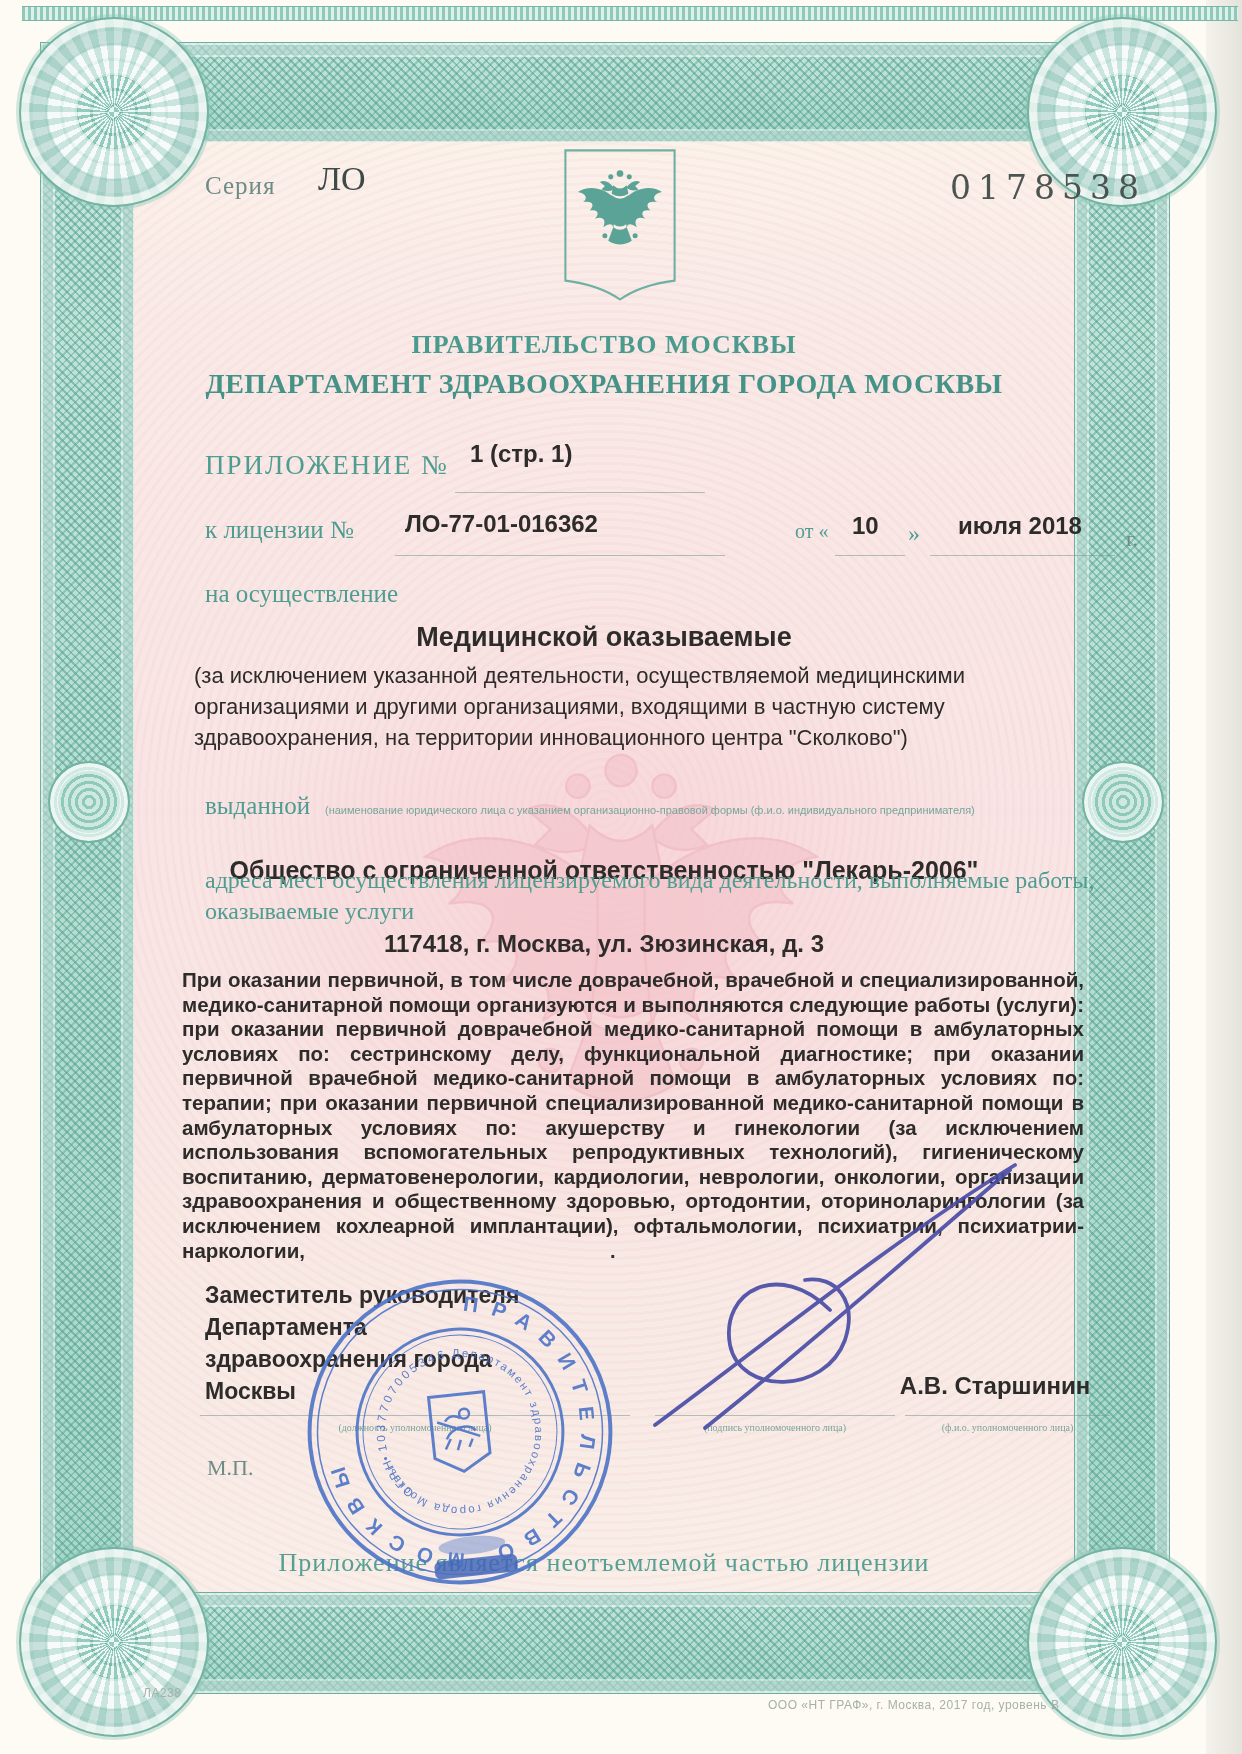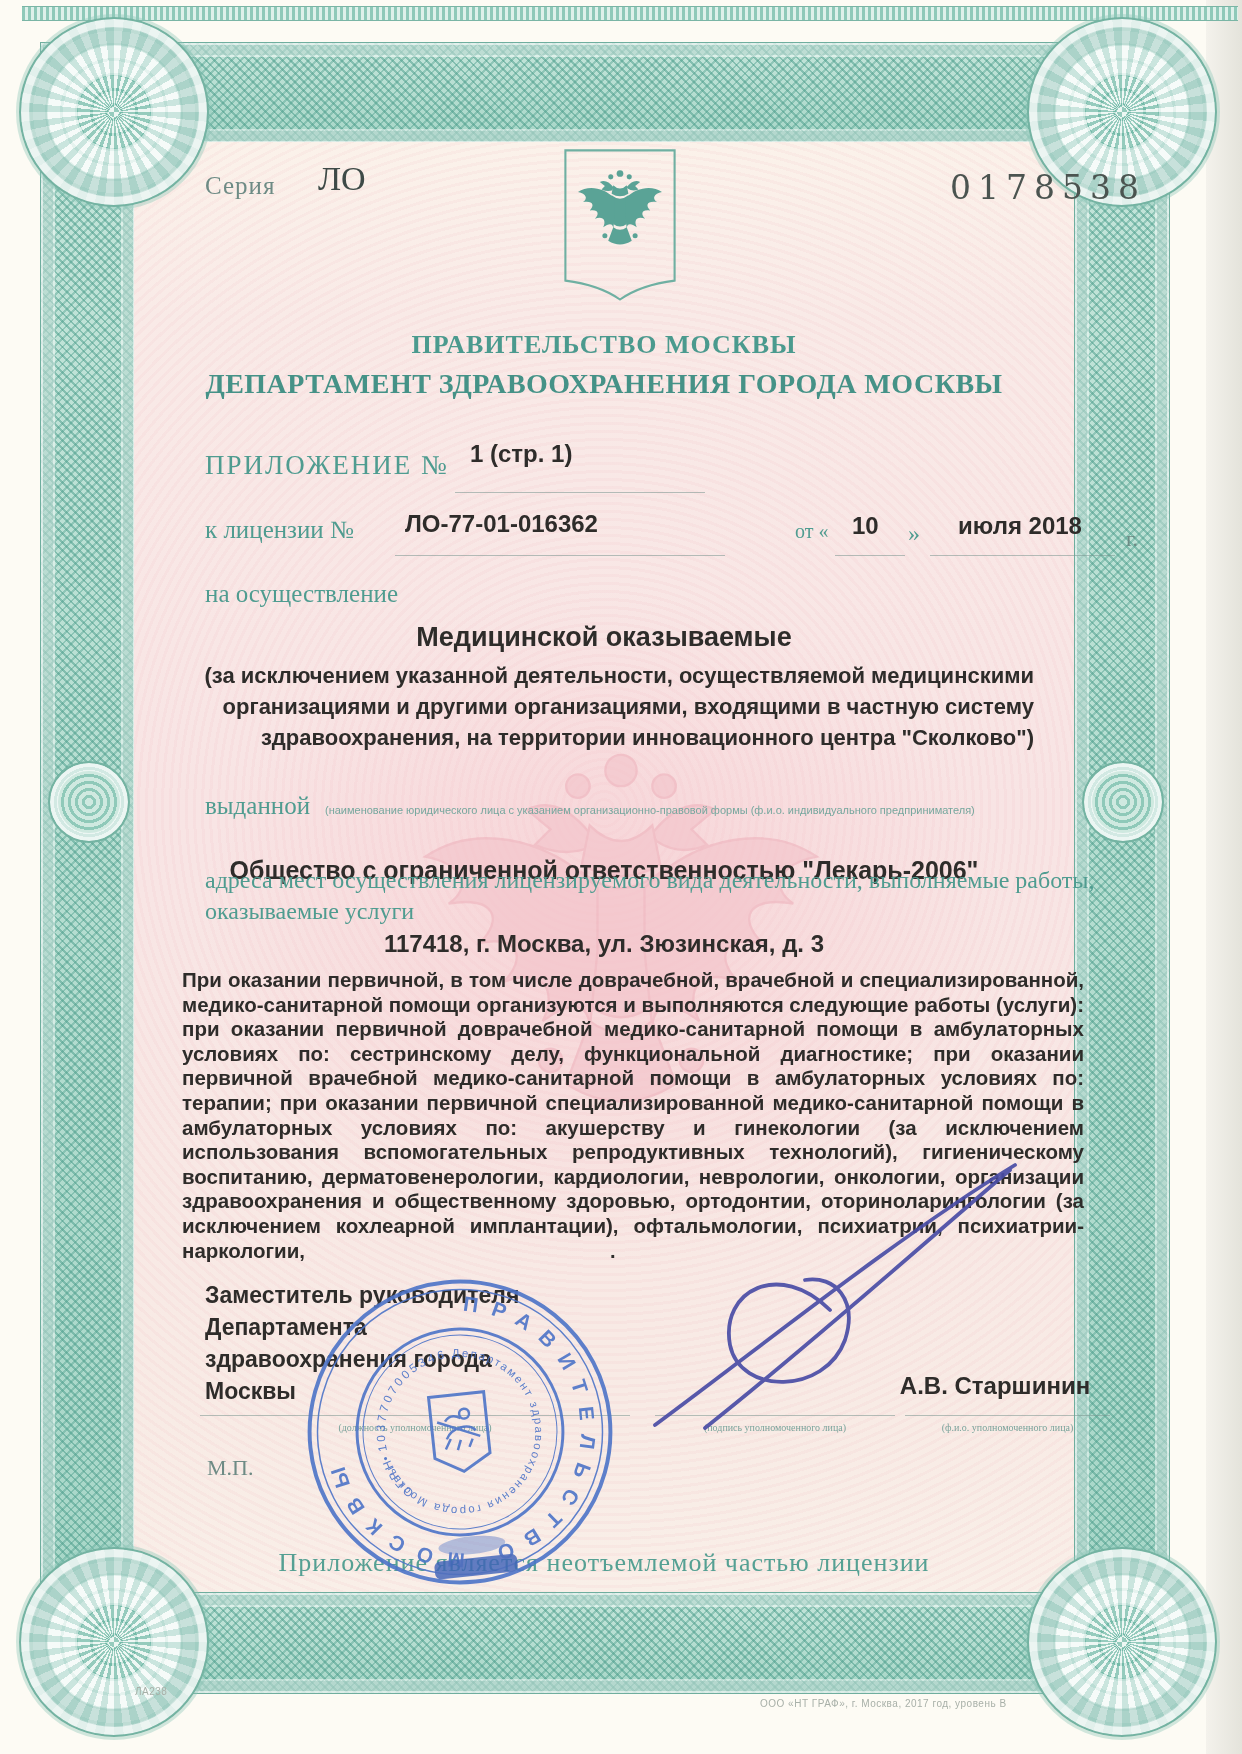--- a/index.html
+++ b/index.html
@@ -45,21 +45,21 @@
       repeating-radial-gradient(circle at 50% 46%,rgba(238,172,182,.10) 0 3px,rgba(0,0,0,0) 3px 8px),
       linear-gradient(180deg,#fbf2ea 0%,#f9eae7 12%,#f8e4e4 46%,#f8ebe5 88%,#f9efe8 100%);}
 
   
   .t-teal{font-family:"Liberation Serif",serif;color:#4f9c90;}
   .t-teal-dim{font-family:"Liberation Serif",serif;color:#6e8b85;}
   .t-ink{font-family:"Liberation Sans",sans-serif;color:#2e2c2a;font-weight:700;}
   .centered{left:134px;width:940px;text-align:center;}
   .rule{border-bottom:1px solid rgba(122,149,144,.55);height:0;}
   .tiny-cap{font-family:"Liberation Serif",serif;color:#7aa39b;font-size:10px;text-align:center;}
-  .micro{font-family:"Liberation Sans",sans-serif;color:#a8b0a8;font-size:10px;letter-spacing:.5px;}
+  .micro{font-family:"Liberation Sans",sans-serif;color:#a8b0a8;font-size:12px;letter-spacing:.5px;margin-left:8px;}
 
   .works{font-size:20.5px;line-height:24.6px;text-align:justify;}
 
   svg text{font-family:"Liberation Sans",sans-serif;}
 </style>
 </head>
 <body>
 
 <div class="abs scan-edge-right"></div>
 
@@ -131,21 +131,21 @@
 <div class="abs t-teal" style="left:795px;top:520px;font-size:20px;z-index:3;">от «</div>
 <div class="abs t-ink" style="left:852px;top:512px;font-size:24px;z-index:3;">10</div>
 <div class="abs t-teal" style="left:908px;top:520px;font-size:24px;z-index:3;">»</div>
 <div class="abs t-ink" style="left:958px;top:512px;font-size:24px;z-index:3;text-align:center;">июля 2018</div>
 <div class="abs rule" style="left:835px;top:555px;width:70px;z-index:3;"></div>
 <div class="abs rule" style="left:930px;top:555px;width:185px;z-index:3;"></div>
 <div class="abs t-teal-dim" style="left:1126px;top:526px;font-size:22px;z-index:3;">г.</div>
 
 <div class="abs t-teal" style="left:205px;top:580px;font-size:25px;z-index:3;">на осуществление</div>
 <div class="abs centered t-ink" style="top:622px;font-size:27px;z-index:3;">Медицинской оказываемые</div>
-<div class="abs t-ink" style="left:194px;top:660px;width:840px;font-size:22px;font-weight:700;line-height:31px;text-align:right;z-index:3;">(за исключением указанной деятельности, осуществляемой медицинскими организациями и другими организациями, входящими в частную систему здравоохранения, на территории инновационного центра "Сколково")</div>
+<div class="abs t-ink" style="left:194px;top:660px;width:840px;font-size:22px;font-weight:400;line-height:31px;text-align:left;z-index:3;">(за исключением указанной деятельности, осуществляемой медицинскими организациями и другими организациями, входящими в частную систему здравоохранения, на территории инновационного центра "Сколково")</div>
 
 <div class="abs t-teal" style="left:205px;top:792px;font-size:25px;z-index:3;">выданной</div>
 <div class="abs" style="left:325px;top:804px;width:755px;font-size:11px;font-family:Liberation Sans, sans-serif;color:#76a79e;z-index:3;">(наименование юридического лица с указанием организационно-правовой формы (ф.и.о. индивидуального предпринимателя)</div>
 <div class="abs centered t-ink" style="top:856px;font-size:25px;z-index:3;">Общество с ограниченной ответственностью "Лекарь-2006"</div>
 
 <div class="abs t-teal" style="left:205px;top:865px;width:900px;font-size:24px;line-height:31px;z-index:3;">адреса мест осуществления лицензируемого вида деятельности, выполняемые работы, оказываемые услуги</div>
 <div class="abs centered t-ink" style="top:930px;font-size:24px;z-index:3;">117418, г. Москва, ул. Зюзинская, д. 3</div>
 
 <div class="abs t-ink works" style="left:182px;top:968px;width:902px;z-index:3;">При оказании первичной, в том числе доврачебной, врачебной и специализированной, медико-санитарной помощи организуются и выполняются следующие работы (услуги): при оказании первичной доврачебной медико-санитарной помощи в амбулаторных условиях по: сестринскому делу, функциональной диагностике; при оказании первичной врачебной медико-санитарной помощи в амбулаторных условиях по: терапии; при оказании первичной специализированной медико-санитарной помощи в амбулаторных условиях по: акушерству и гинекологии (за исключением использования вспомогательных репродуктивных технологий), гигиеническому воспитанию, дерматовенерологии, кардиологии, неврологии, онкологии, организации здравоохранения и общественному здоровью, ортодонтии, оториноларингологии (за исключением кохлеарной имплантации), офтальмологии, психиатрии, психиатрии-наркологии,</div>
 <div class="abs t-ink" style="left:610px;top:1240px;font-size:20px;z-index:3;">.</div>

